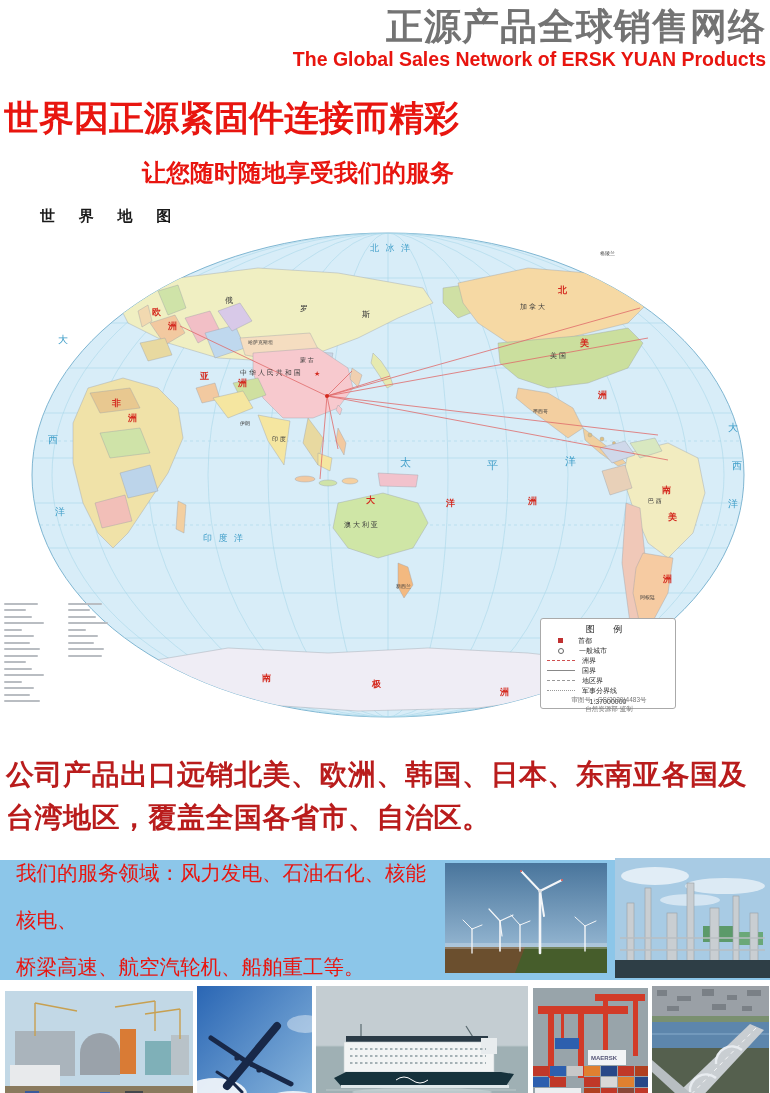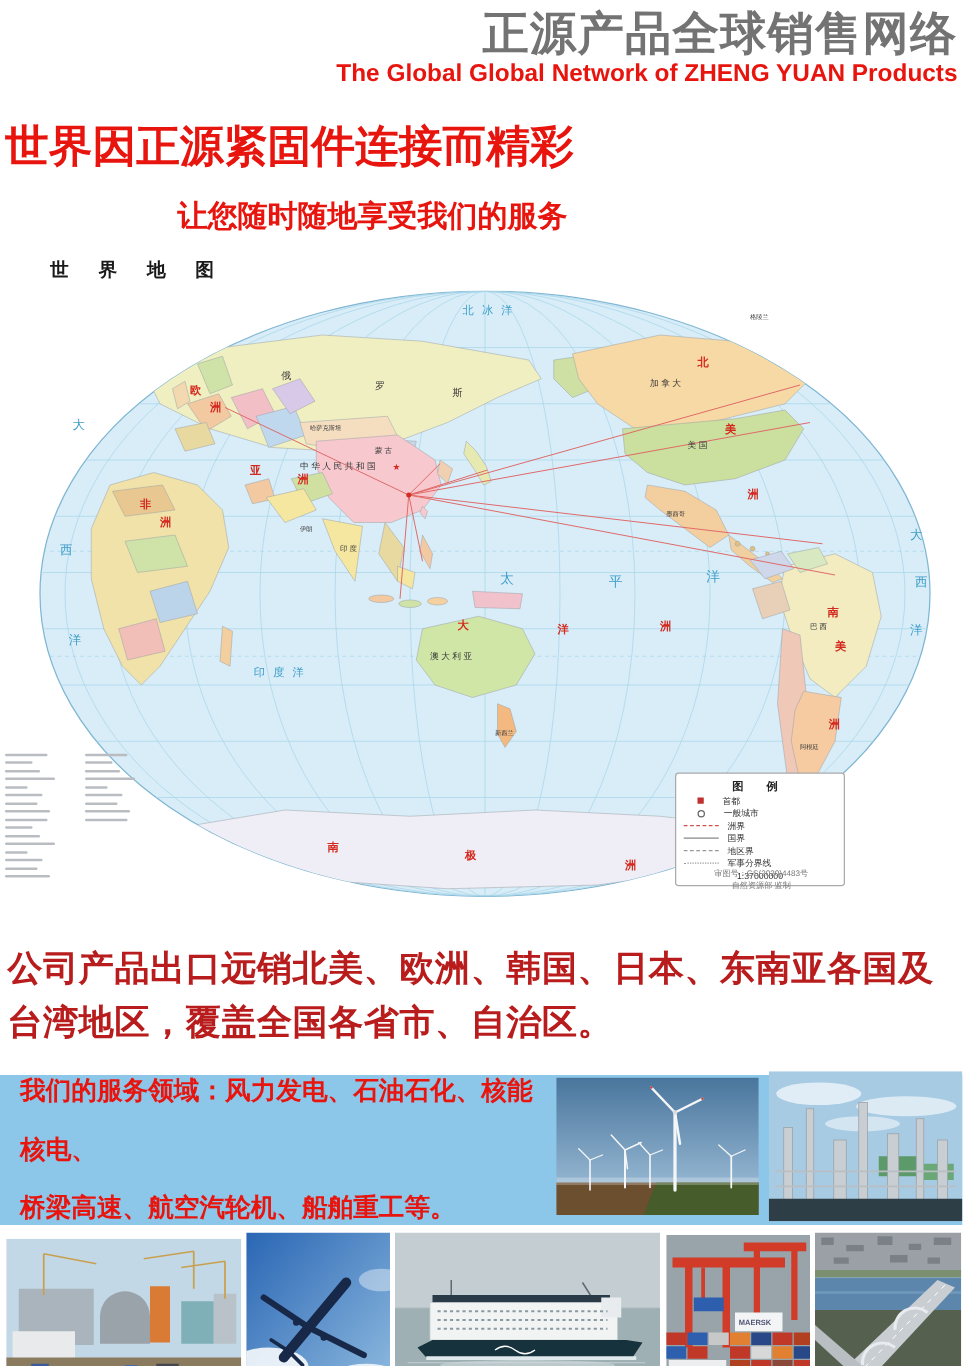--- a/index.html
+++ b/index.html
@@ -13,55 +13,55 @@
   
   .map-wrap{position:relative;width:700px;height:540px;margin-top:14px;}
   .map-title{position:absolute;left:40px;top:4px;font-family:"Liberation Serif","DejaVu Serif",serif;
     font-weight:bold;font-size:15px;color:#1a1a1a;letter-spacing:10px;}
   svg text{font-family:"Liberation Sans","DejaVu Sans",sans-serif;}
   .ml-ocean{fill:#3d9dc8;letter-spacing:2px;}
   .ml-cont{fill:#d42b20;font-weight:bold;}
   .ml-cn{fill:#3a3a3a;}
   .legend-box{position:absolute;right:24px;top:415px;width:122px;background:#fff;
     border:1px solid #aaa;border-radius:3px;padding:4px 6px 3px;}
-  .legend-title{font-size:9px;letter-spacing:8px;text-align:center;color:#222;font-weight:bold;}
+  .legend-title{font-size:9px;letter-spacing:8px;text-align:center;color:#222;font-weight:normal;}
   .lg-row{display:flex;align-items:center;height:10px;}
   .lsym{display:inline-block;width:28px;margin-right:7px;}
   .ltxt{font-size:7px;color:#333;}
   .ls-capital{width:5px;height:5px;background:#c03030;margin:0 15px 0 11px;}
   .ls-city{width:4px;height:4px;border:1px solid #666;border-radius:50%;margin:0 15px 0 11px;}
   .ls-continent{border-top:1.5px dashed #d05050;}
   .ls-national{border-top:1.2px solid #888;}
   .ls-region{border-top:1px dashed #999;}
   .ls-military{border-top:1px dotted #999;}
   .legend-scale{font-size:7px;color:#333;text-align:center;margin-top:2px;}
   .map-credit{position:absolute;right:24px;top:492px;width:134px;text-align:center;
     font-size:6.5px;color:#777;line-height:1.5;}
   .index-cols{position:absolute;left:4px;top:400px;display:flex;gap:24px;}
   .idx-col{display:flex;flex-direction:column;gap:4.5px;}
   .idx-dash{height:2px;background:#b9bdc2;border-radius:1px;}
   
   .export-p{color:#b91c1c;font-size:28px;font-weight:bold;line-height:1.55;
     margin:10px 6px 0 6px;letter-spacing:0.5px;}
   
   .banner{margin-top:20px;height:120px;background:#8cc6e9;display:flex;align-items:center;}
-  .banner-text{flex:1;padding-left:16px;color:#e8150f;font-size:20.5px;font-weight:bold;line-height:2.3;}
+  .banner-text{flex:1;padding-left:16px;color:#e8150f;font-size:20.5px;font-weight:normal;line-height:2.3;}
   .banner-photo{flex:none;}
   .photo-wind{margin-right:8px;}
   
   .strip{margin-top:6px;display:flex;align-items:flex-start;}
   .strip svg{display:block;}
   .ph{flex:none;}
 </style>
 </head>
 <body>
 
 <div class="header">
   <div class="title-cn">正源产品全球销售网络</div>
-  <div class="title-en">The Global Global Network of ZHENG YUAN Products</div>
+  <div class="title-en">The Global Sales Network of ERSK YUAN Products</div>
 </div>
 
 <div class="hero">
   <div class="headline">世界因正源紧固件连接而精彩</div>
   <div class="subheadline">让您随时随地享受我们的服务</div>
 </div>
 
 <div class="map-wrap">
   <div class="map-title">世 界 地 图</div>
 

